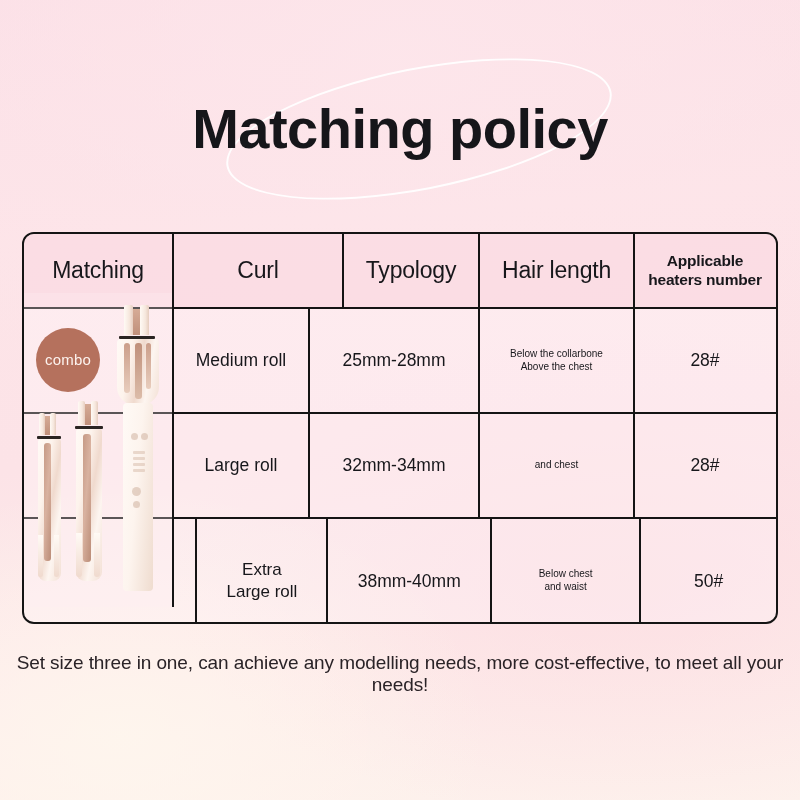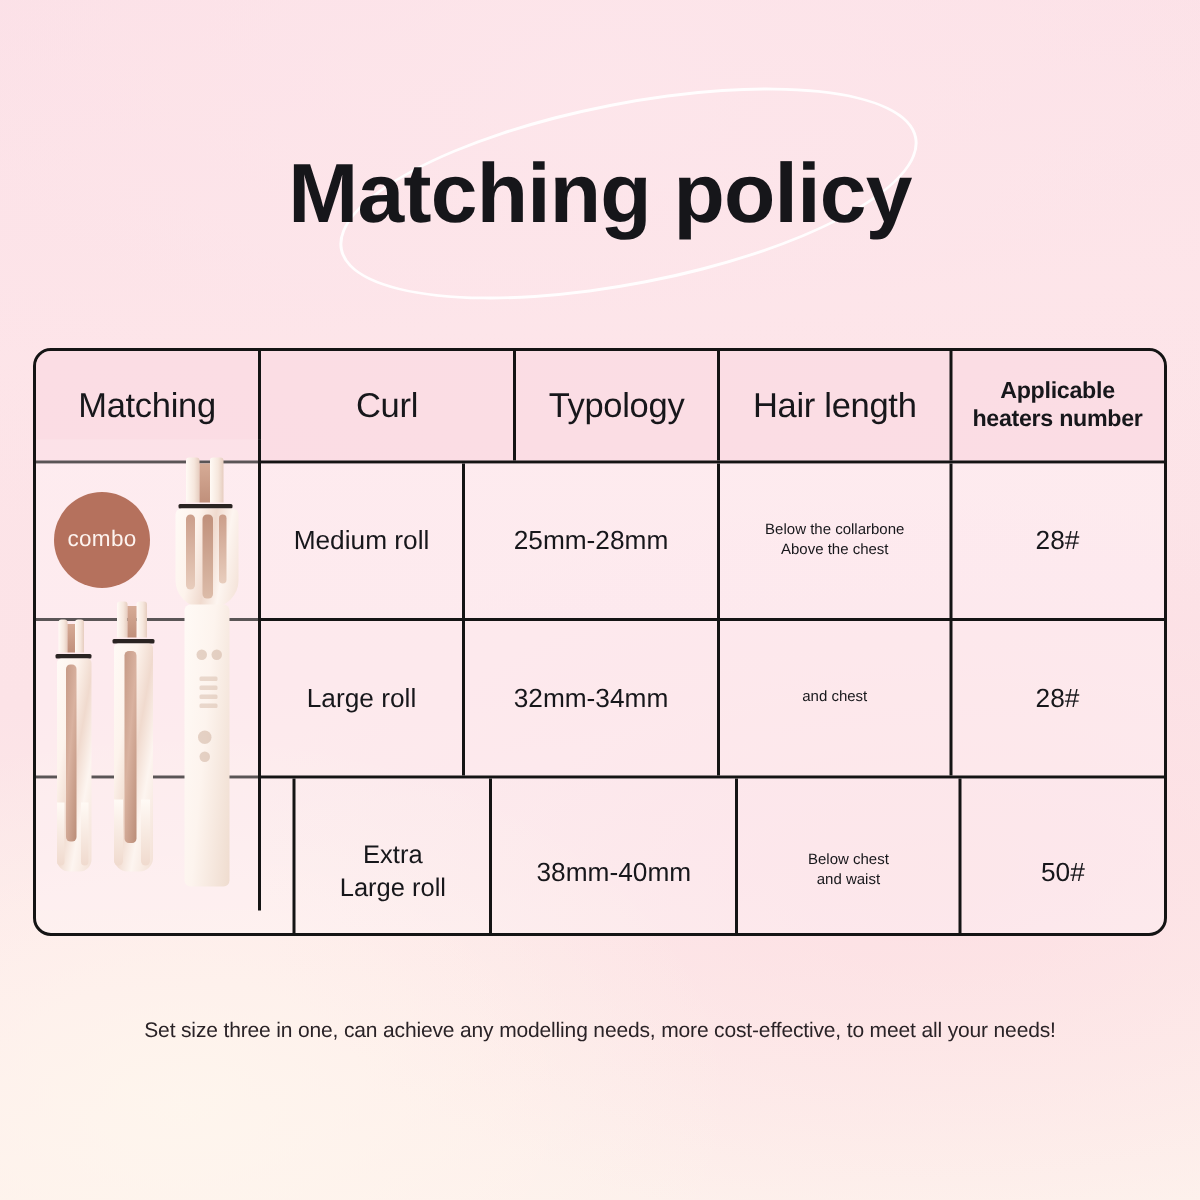--- a/index.html
+++ b/index.html
@@ -231,24 +231,24 @@
   #wand-small .inner { left: 12px; top: 30px; width: 7px; height: 118px; border-radius: 3px; }
   #wand-small .tipL { position:absolute; left:6px;  top:122px; width:5px; height:42px;
       background: linear-gradient(180deg,#fffaf5,#f0dace); border-radius:0 0 4px 4px; }
   #wand-small .tipR { position:absolute; left:22px; top:122px; width:5px; height:42px;
       background: linear-gradient(180deg,#fffaf5,#f0dace); border-radius:0 0 4px 4px; }
 
   
   .caption {
     position: absolute;
     left: 0;
-    top: 678px;
+    top: 652px;
     width: 800px;
     text-align: center;
-    font-size: 14px;
+    font-size: 19px;
     color: #2a2327;
     letter-spacing: -0.1px;
   }
 </style>
 </head>
 <body>
 
 <div id="page">
 
   <div class="title-wrap">

